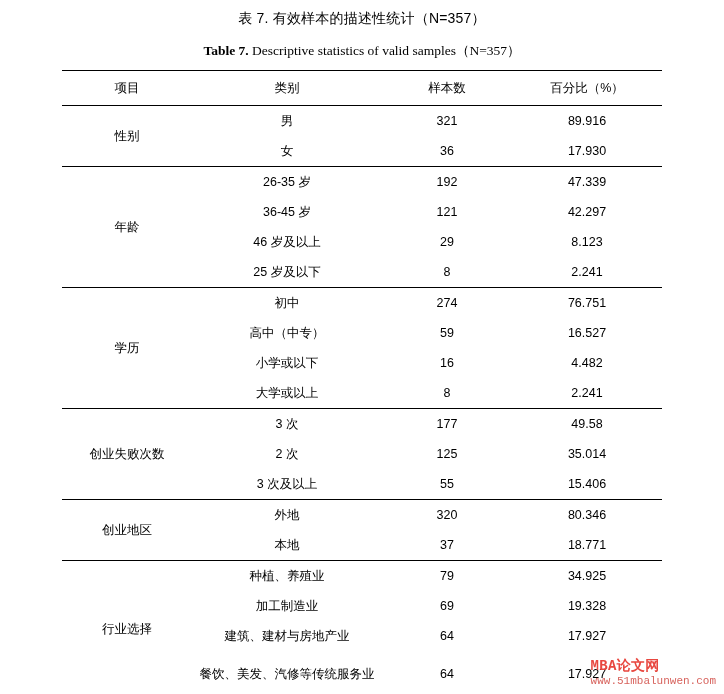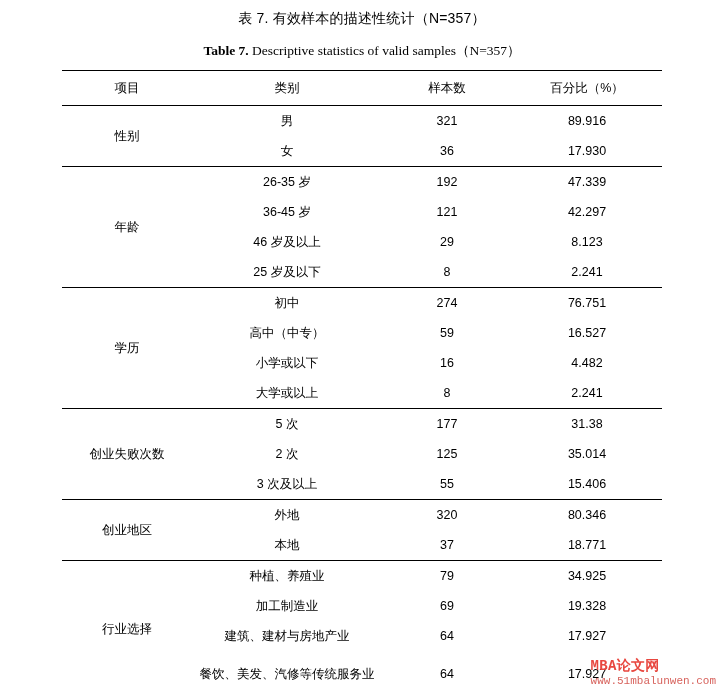--- a/index.html
+++ b/index.html
@@ -172,23 +172,23 @@
         <td class="pct-cell">4.482</td>
       </tr>
       <tr class="data-row">
         <td class="sub-cell">大学或以上</td>
         <td class="n-cell">8</td>
         <td class="pct-cell">2.241</td>
       </tr>
 
       <tr class="data-row">
         <td class="cat-cell grp-rule" rowspan="3">创业失败次数</td>
-        <td class="sub-cell grp-rule">5 次</td>
+        <td class="sub-cell grp-rule">3 次</td>
         <td class="n-cell grp-rule">177</td>
-        <td class="pct-cell grp-rule">31.38</td>
+        <td class="pct-cell grp-rule">49.58</td>
       </tr>
       <tr class="data-row">
         <td class="sub-cell">2 次</td>
         <td class="n-cell">125</td>
         <td class="pct-cell">35.014</td>
       </tr>
       <tr class="data-row">
         <td class="sub-cell">3 次及以上</td>
         <td class="n-cell">55</td>
         <td class="pct-cell">15.406</td>

